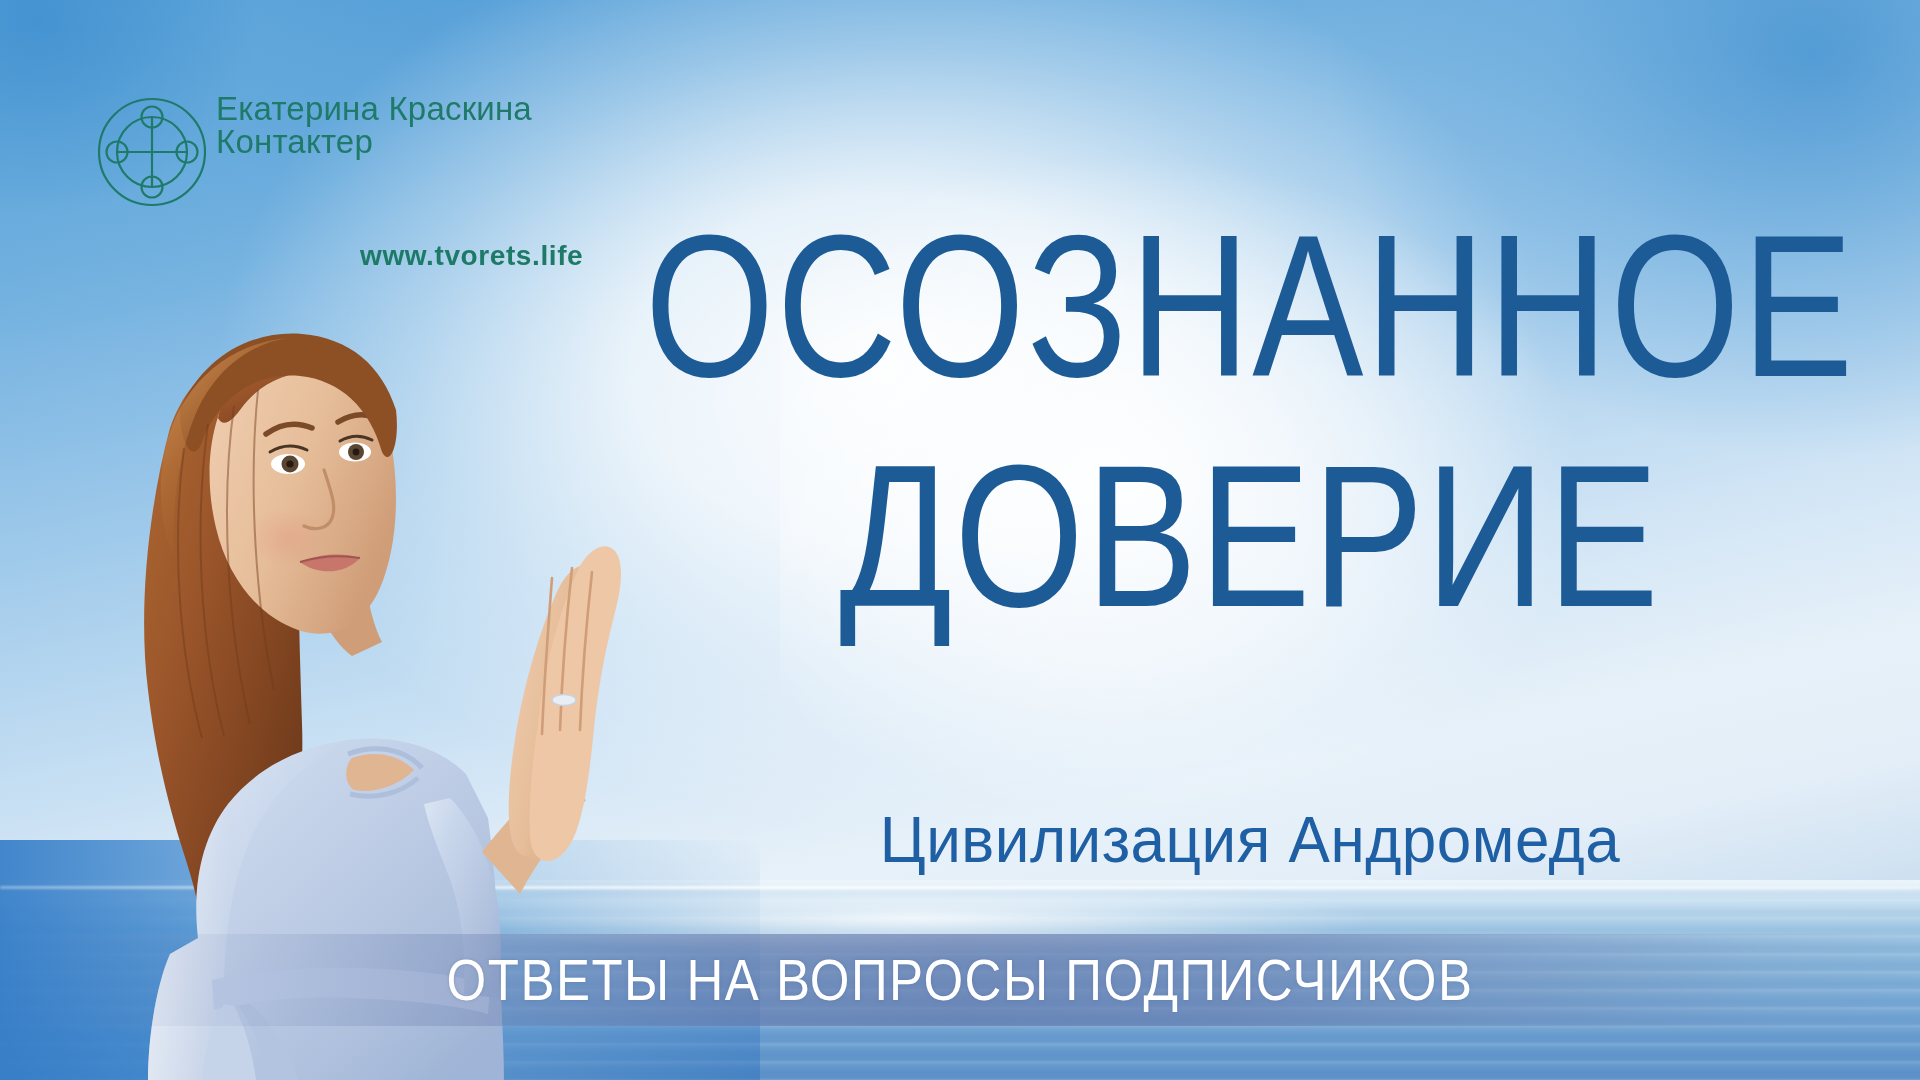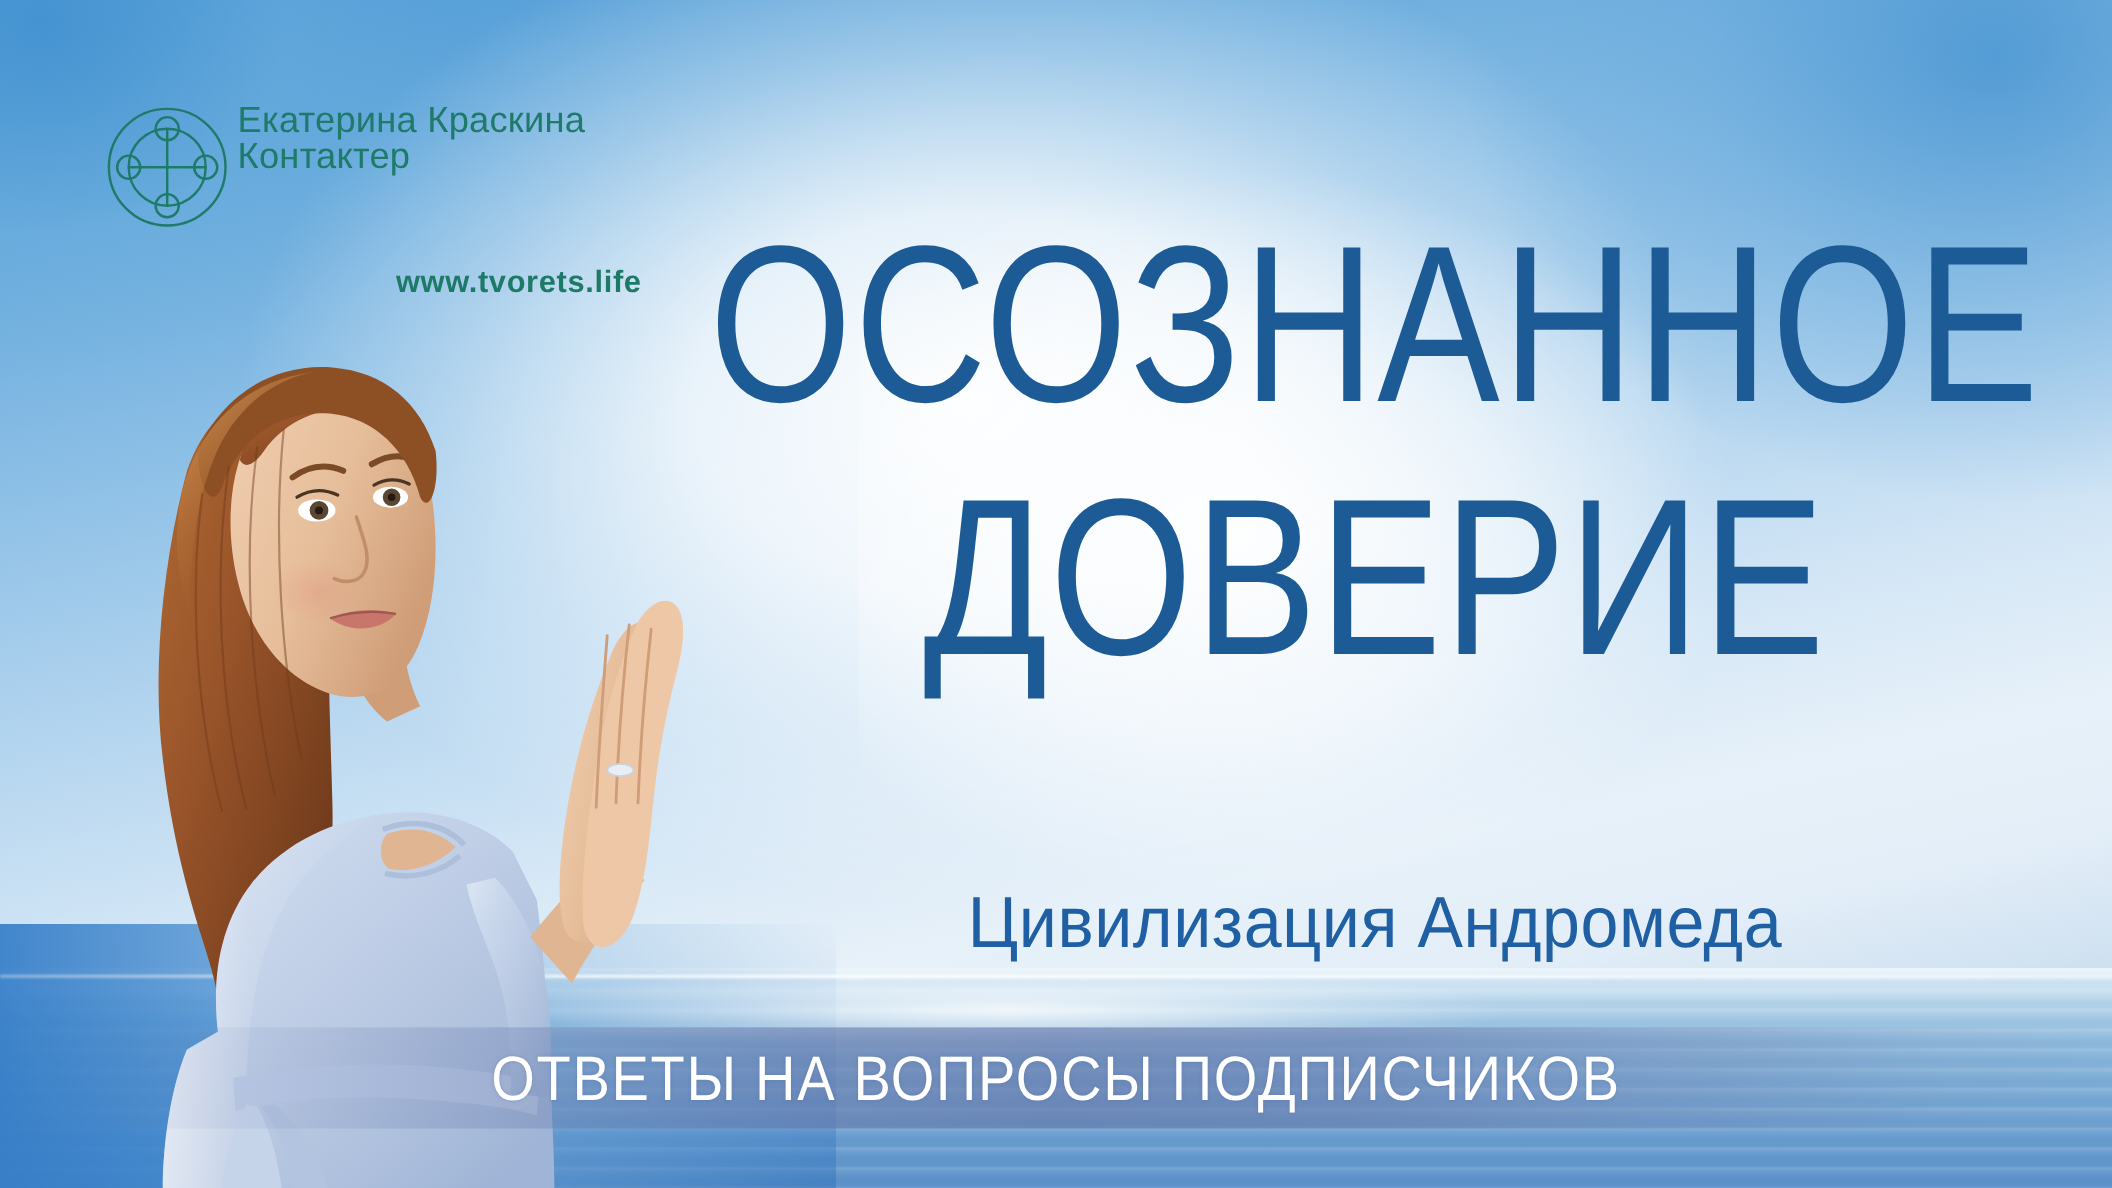--- a/index.html
+++ b/index.html
@@ -91,21 +91,21 @@
   .logo-url{
     position:absolute; left:360px; top:240px;
     color:#1d7a66; font-size:28px; font-weight:700; letter-spacing:.6px;
   }
 
   
   .person{ position:absolute; left:52px; top:238px; width:600px; height:842px; }
 
   
   .title-wrap{
-    position:absolute; left:580px; top:190px; width:1340px;
+    position:absolute; left:580px; top:200px; width:1340px;
     text-align:center; color:#1d5b96;
     font-weight:400;
     letter-spacing:2px;
   }
   .title-l1{
     font-size:172px; line-height:178px;
     font-stretch:condensed;
     transform:scaleX(0.97) scaleY(1.18);
     transform-origin:center top;
   }

